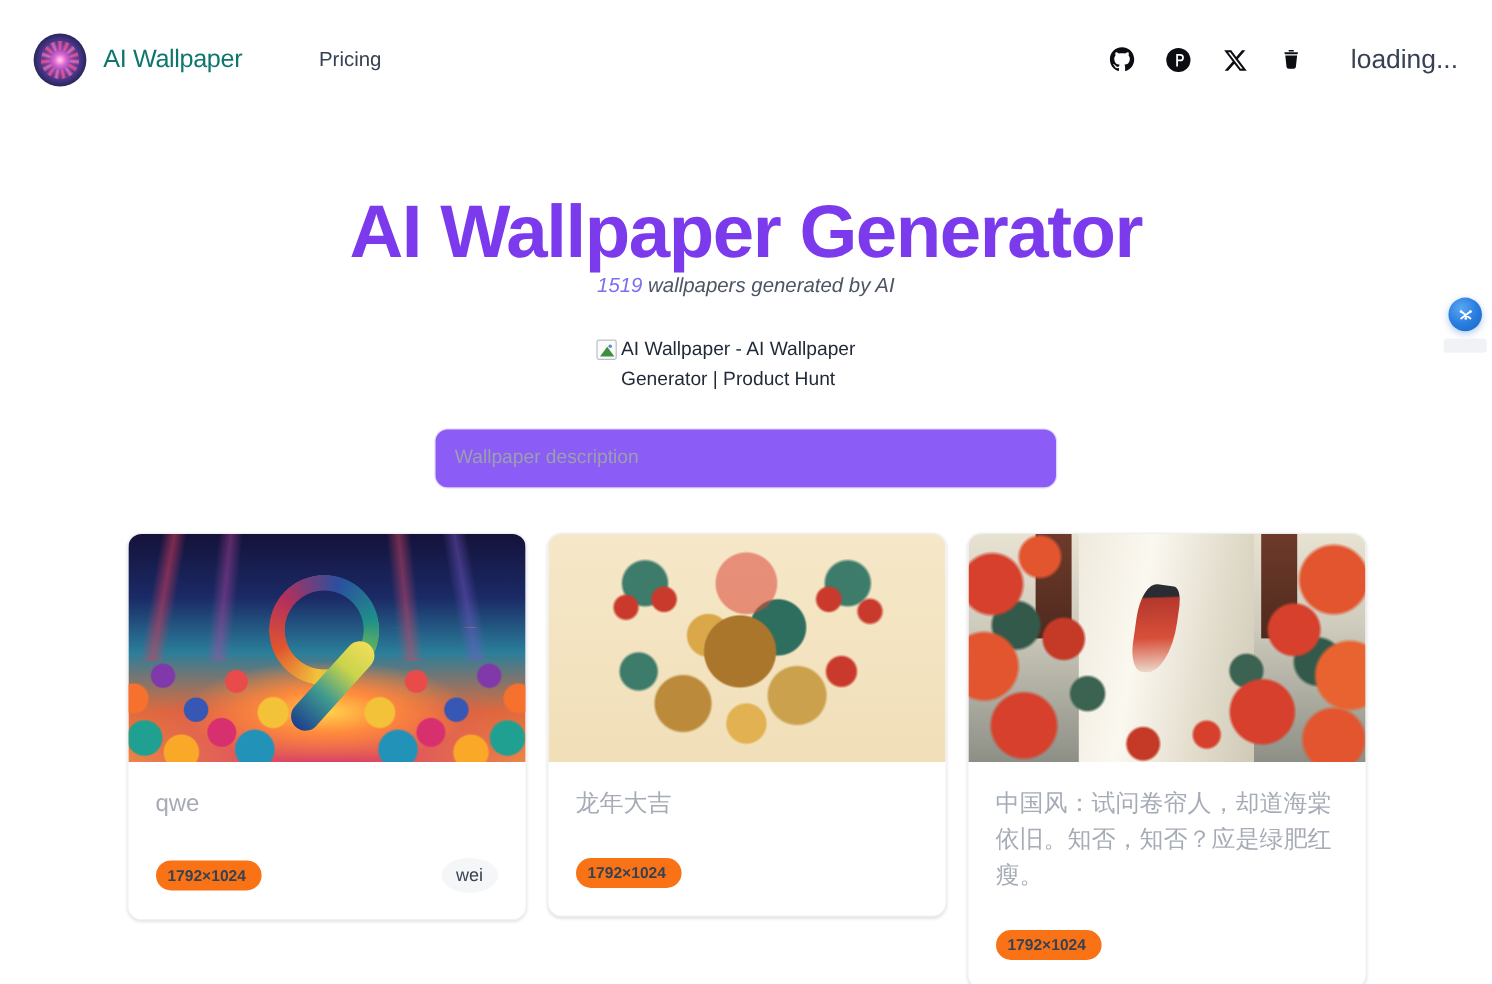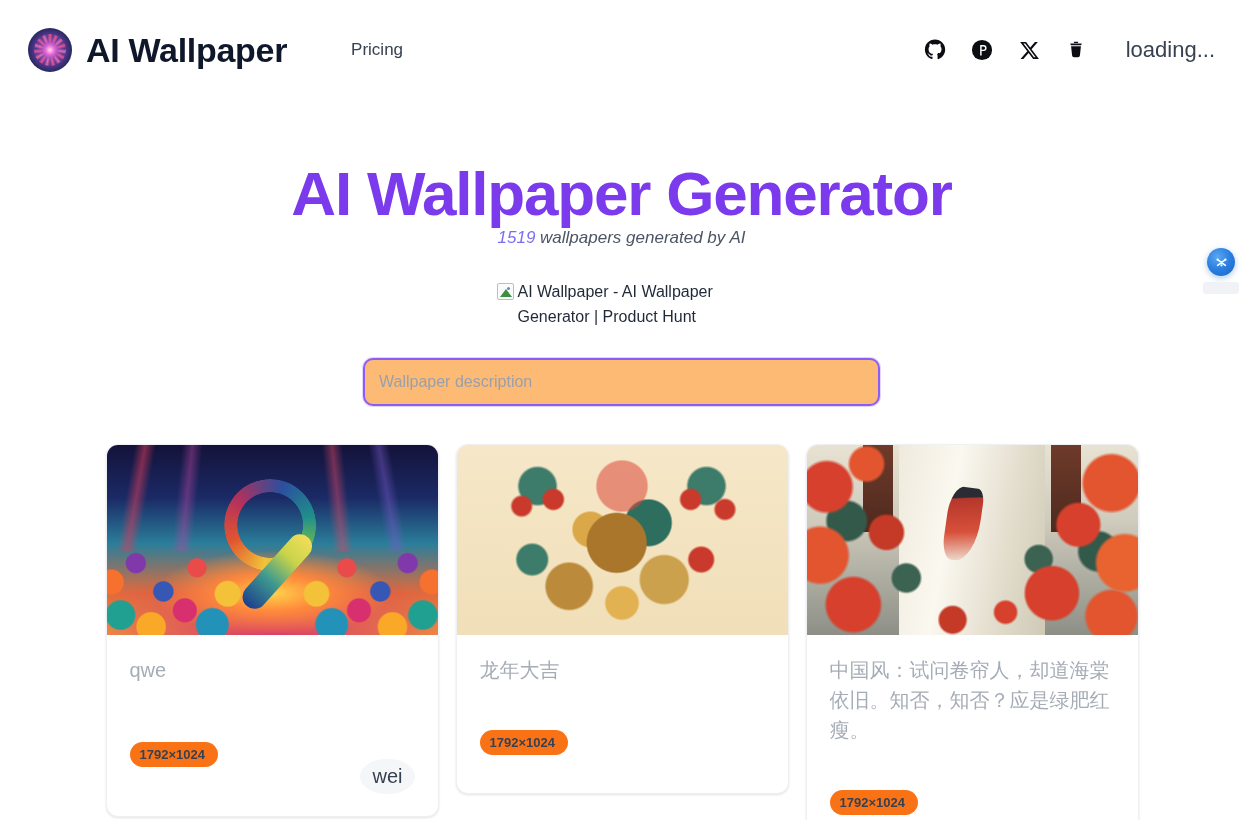--- a/index.html
+++ b/index.html
@@ -53,23 +53,23 @@
         rgba(255,120,170,.8) 240deg, rgba(40,30,90,.15) 252deg,
         rgba(255,90,140,.85) 264deg, rgba(40,30,90,.15) 276deg,
         rgba(255,120,170,.8) 288deg, rgba(40,30,90,.15) 300deg,
         rgba(255,90,140,.85) 312deg, rgba(40,30,90,.15) 324deg,
         rgba(255,120,170,.8) 336deg, rgba(40,30,90,.15) 348deg,
         rgba(255,90,140,.85) 360deg);
     mask: radial-gradient(circle, transparent 30%, #000 42%, #000 100%);
     -webkit-mask: radial-gradient(circle, transparent 30%, #000 42%, #000 100%);
   }
   .brand-name {
-    font-size: 34px;
-    font-weight: bold;
-    color: #0f172a;
+    font-size: 21px;
+    font-weight: normal;
+    color: #0f766e;
     letter-spacing: -0.3px;
     white-space: nowrap;
   }
   .nav-links {
     display: flex;
     align-items: center;
     margin-left: 64px;
     text-align: right;
   }
   .nav-link {
@@ -165,21 +165,21 @@
     align-items: center;
     gap: 10px;
     position: relative;
   }
   .input-wrap {
     flex: 1;
     position: relative;
     border-radius: 10px;
     border: 2px solid #8b5cf6;
     box-shadow: 0 0 0 1px rgba(139,92,246,.25);
-    background: #fdba74;
+    background: #8b5cf6;
   }
   .wallpaper-input {
     width: 100%;
     height: 44px;
     border: none;
     outline: none;
     border-radius: 8px;
     padding: 0 14px;
     font-size: 16px;
     font-family: "Liberation Sans", sans-serif;
@@ -245,26 +245,25 @@
     background: #f97316;
     color: #374151;
     font-size: 13px;
     font-weight: bold;
     padding: 5px 13px 5px 10px;
     border-radius: 14px;
   }
   .author-badge {
     background: #f5f6f8;
     color: #374151;
-    font-size: 20px;
+    font-size: 15px;
     padding: 6px 12px;
     border-radius: 50%;
     min-width: 44px;
     text-align: center;
-    margin-top: 44px;
   }
   .author-badge.empty { background: transparent; }
 
   
   .art-1 {
     background:
       radial-gradient(ellipse 58% 36% at 50% 78%, #ffd24a 0%, #ff8a3c 26%, rgba(255,110,80,0) 62%),
       radial-gradient(ellipse 120% 70% at 50% 104%, #d6336c 0%, rgba(214,51,108,0) 55%),
       linear-gradient(180deg, #14123a 0%, #1b2a66 28%, #2a7e9a 52%, #e06a3c 78%, #f2a03a 100%);
   }

